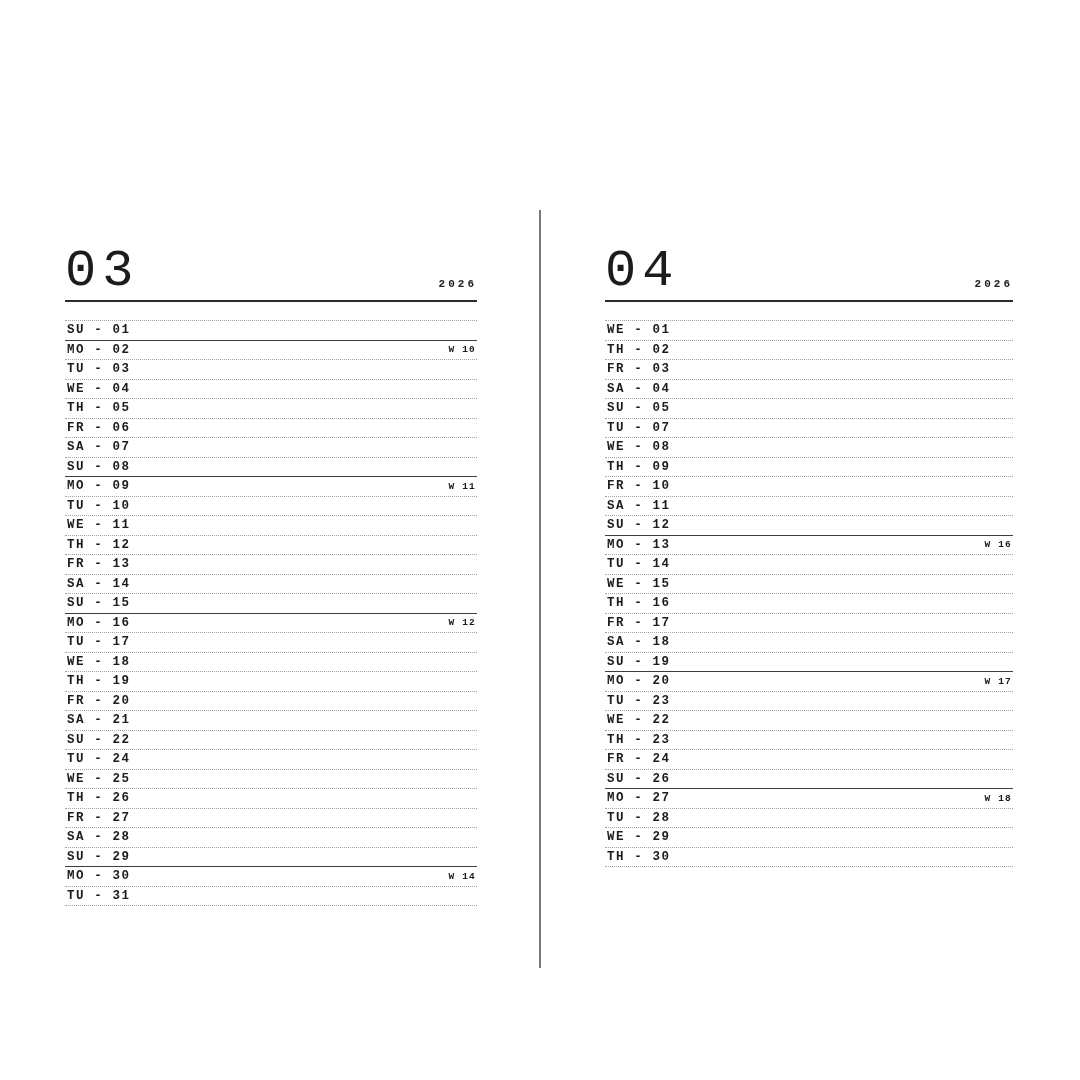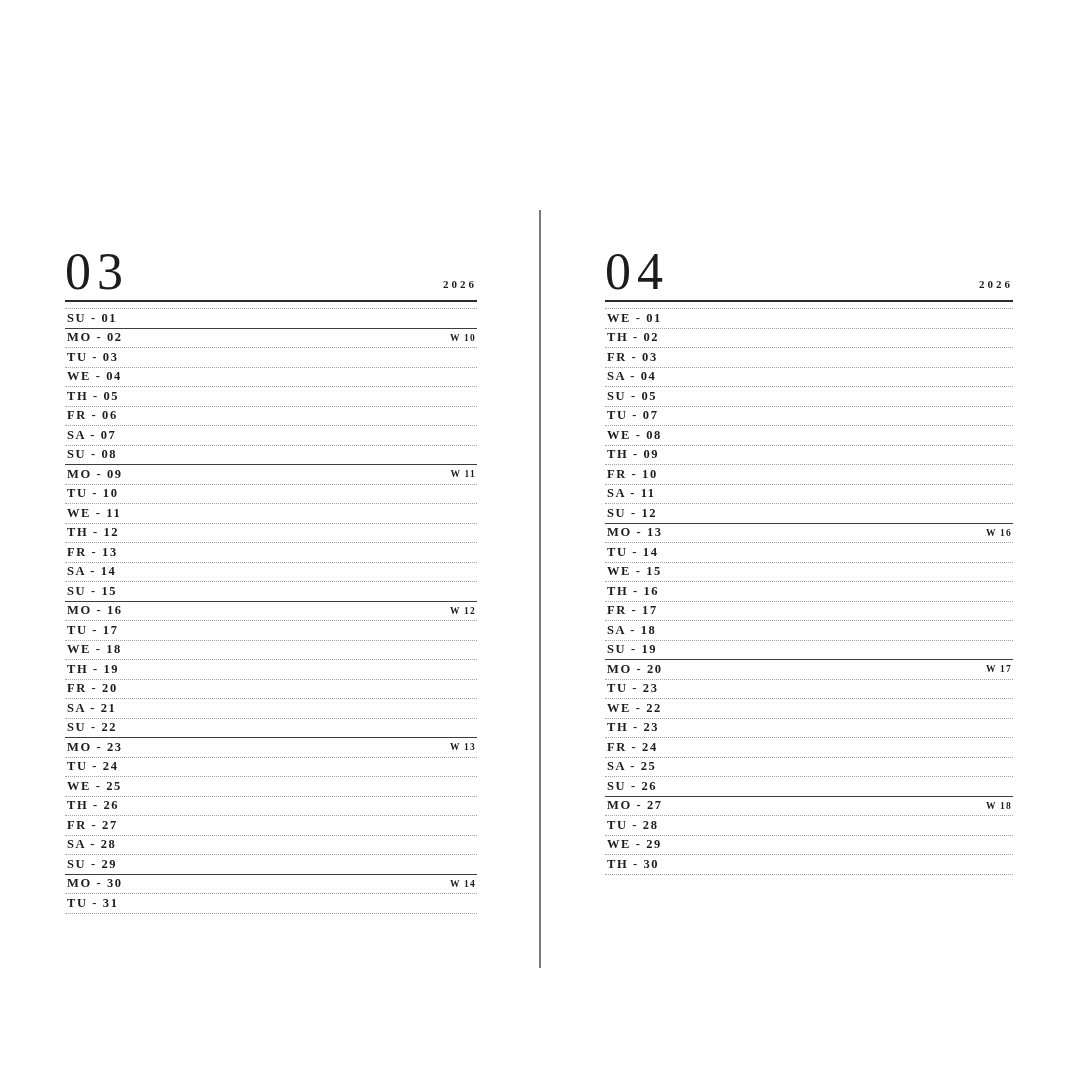--- a/index.html
+++ b/index.html
@@ -5,21 +5,21 @@
   html, body {
     margin: 0;
     padding: 0;
     background: #ffffff;
   }
   .canvas {
     position: relative;
     width: 1080px;
     height: 1080px;
     background: var(--background, #ffffff);
-    font-family: Liberation Serif, serif;
+    font-family: Liberation Mono, monospace;
     overflow: hidden;
   }
   .page-divider {
     position: absolute;
     left: 539px;
     top: 210px;
     width: 2px;
     height: 758px;
     background: var(--divider, #7a7a7a);
   }
@@ -47,21 +47,21 @@
   .year-label {
     font-size: 11px;
     font-weight: 700;
     letter-spacing: 3px;
     color: var(--text, #1c1c1c);
     position: relative;
     top: -7px;
   }
 
   .day-list {
-    margin-top: 6px;
+    margin-top: 18px;
     border-bottom: 1px dotted var(--dotted-rule, #a3a3a3);
   }
   .day-row {
     box-sizing: border-box;
     height: 19.5px;
     display: flex;
     justify-content: space-between;
     align-items: center;
     border-top: 1px dotted var(--dotted-rule, #a3a3a3);
   }
@@ -160,24 +160,20 @@
         </div>
         <div class="day-row">
           <span class="day-label">FR - 20</span>
         </div>
         <div class="day-row">
           <span class="day-label">SA - 21</span>
         </div>
         <div class="day-row">
           <span class="day-label">SU - 22</span>
         </div>
-        <div class="day-row week-start">
-          <span class="day-label">MO - 23</span>
-          <span class="week-label">W 13</span>
-        </div>
         <div class="day-row">
           <span class="day-label">TU - 24</span>
         </div>
         <div class="day-row">
           <span class="day-label">WE - 25</span>
         </div>
         <div class="day-row">
           <span class="day-label">TH - 26</span>
         </div>
         <div class="day-row">
@@ -270,23 +266,20 @@
         <div class="day-row">
           <span class="day-label">WE - 22</span>
         </div>
         <div class="day-row">
           <span class="day-label">TH - 23</span>
         </div>
         <div class="day-row">
           <span class="day-label">FR - 24</span>
         </div>
         <div class="day-row">
-          <span class="day-label">SA - 25</span>
-        </div>
-        <div class="day-row">
           <span class="day-label">SU - 26</span>
         </div>
         <div class="day-row week-start">
           <span class="day-label">MO - 27</span>
           <span class="week-label">W 18</span>
         </div>
         <div class="day-row">
           <span class="day-label">TU - 28</span>
         </div>
         <div class="day-row">

